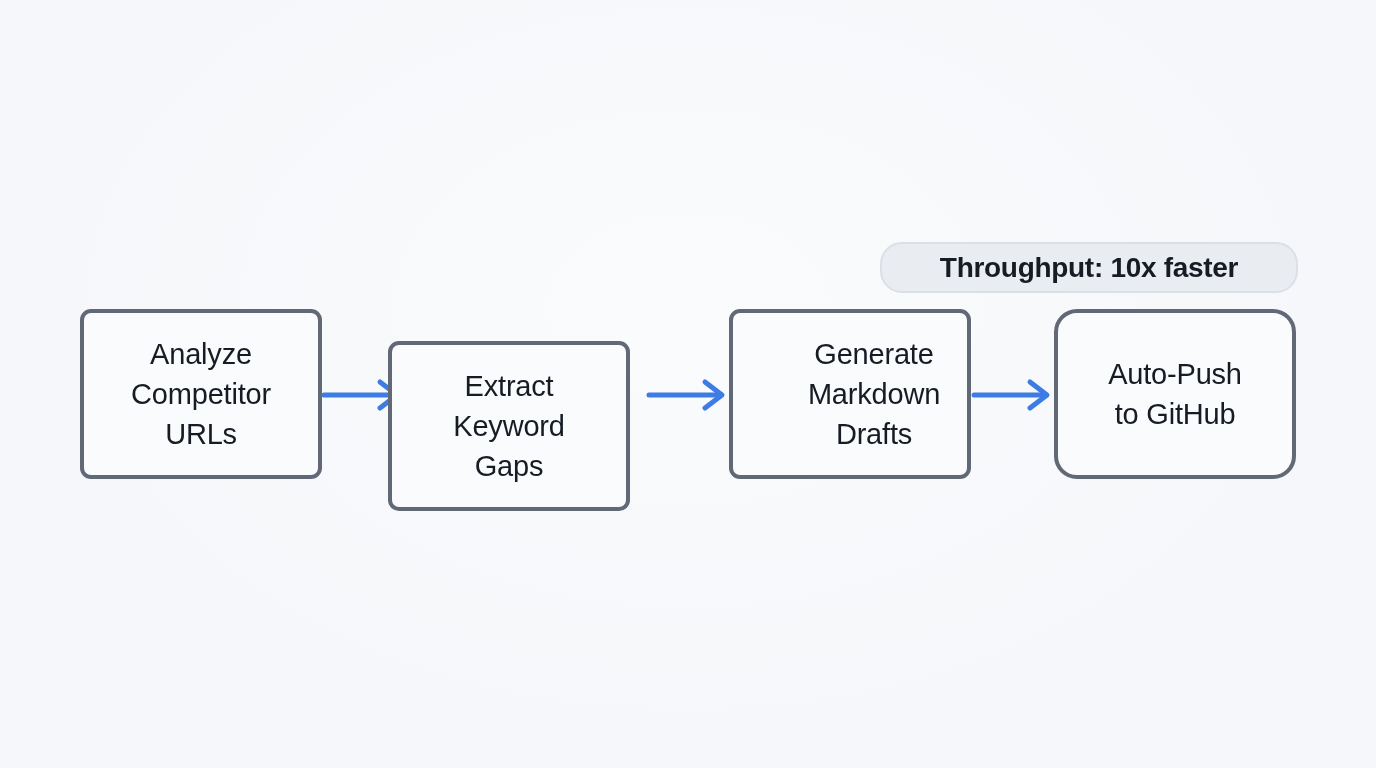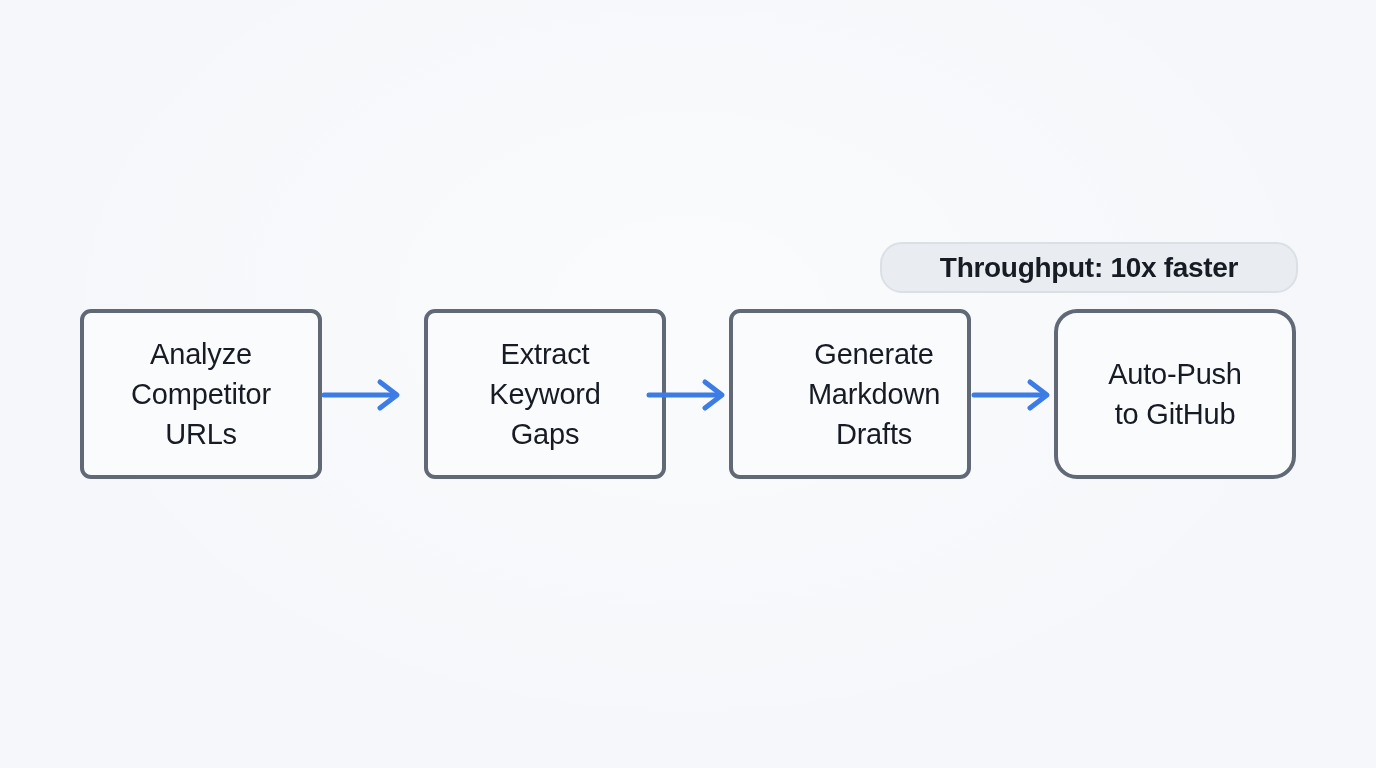--- a/index.html
+++ b/index.html
@@ -64,21 +64,21 @@
     text-align: center;
   }
   .step-label {
     white-space: pre-line;
     font-size: 29px;
     line-height: 40px;
     color: var(--text, #171b24);
     letter-spacing: -0.2px;
   }
   .box-1 { left: 80px; }
-  .box-2 { left: 424px; }
+  .box-2 { left: 388px; margin-top: 32px; }
   .box-3 { left: 729px; padding-left: 48px; }
   .box-4 { left: 1054px; border-radius: 23px; }
   .flow-arrow {
     position: absolute;
     top: 375px;
     height: 40px;
     color: var(--arrow, #3c7ce4);
   }
   .arrow-1 { left: 320px; width: 84px; }
   .arrow-2 { left: 645px; width: 84px; }

